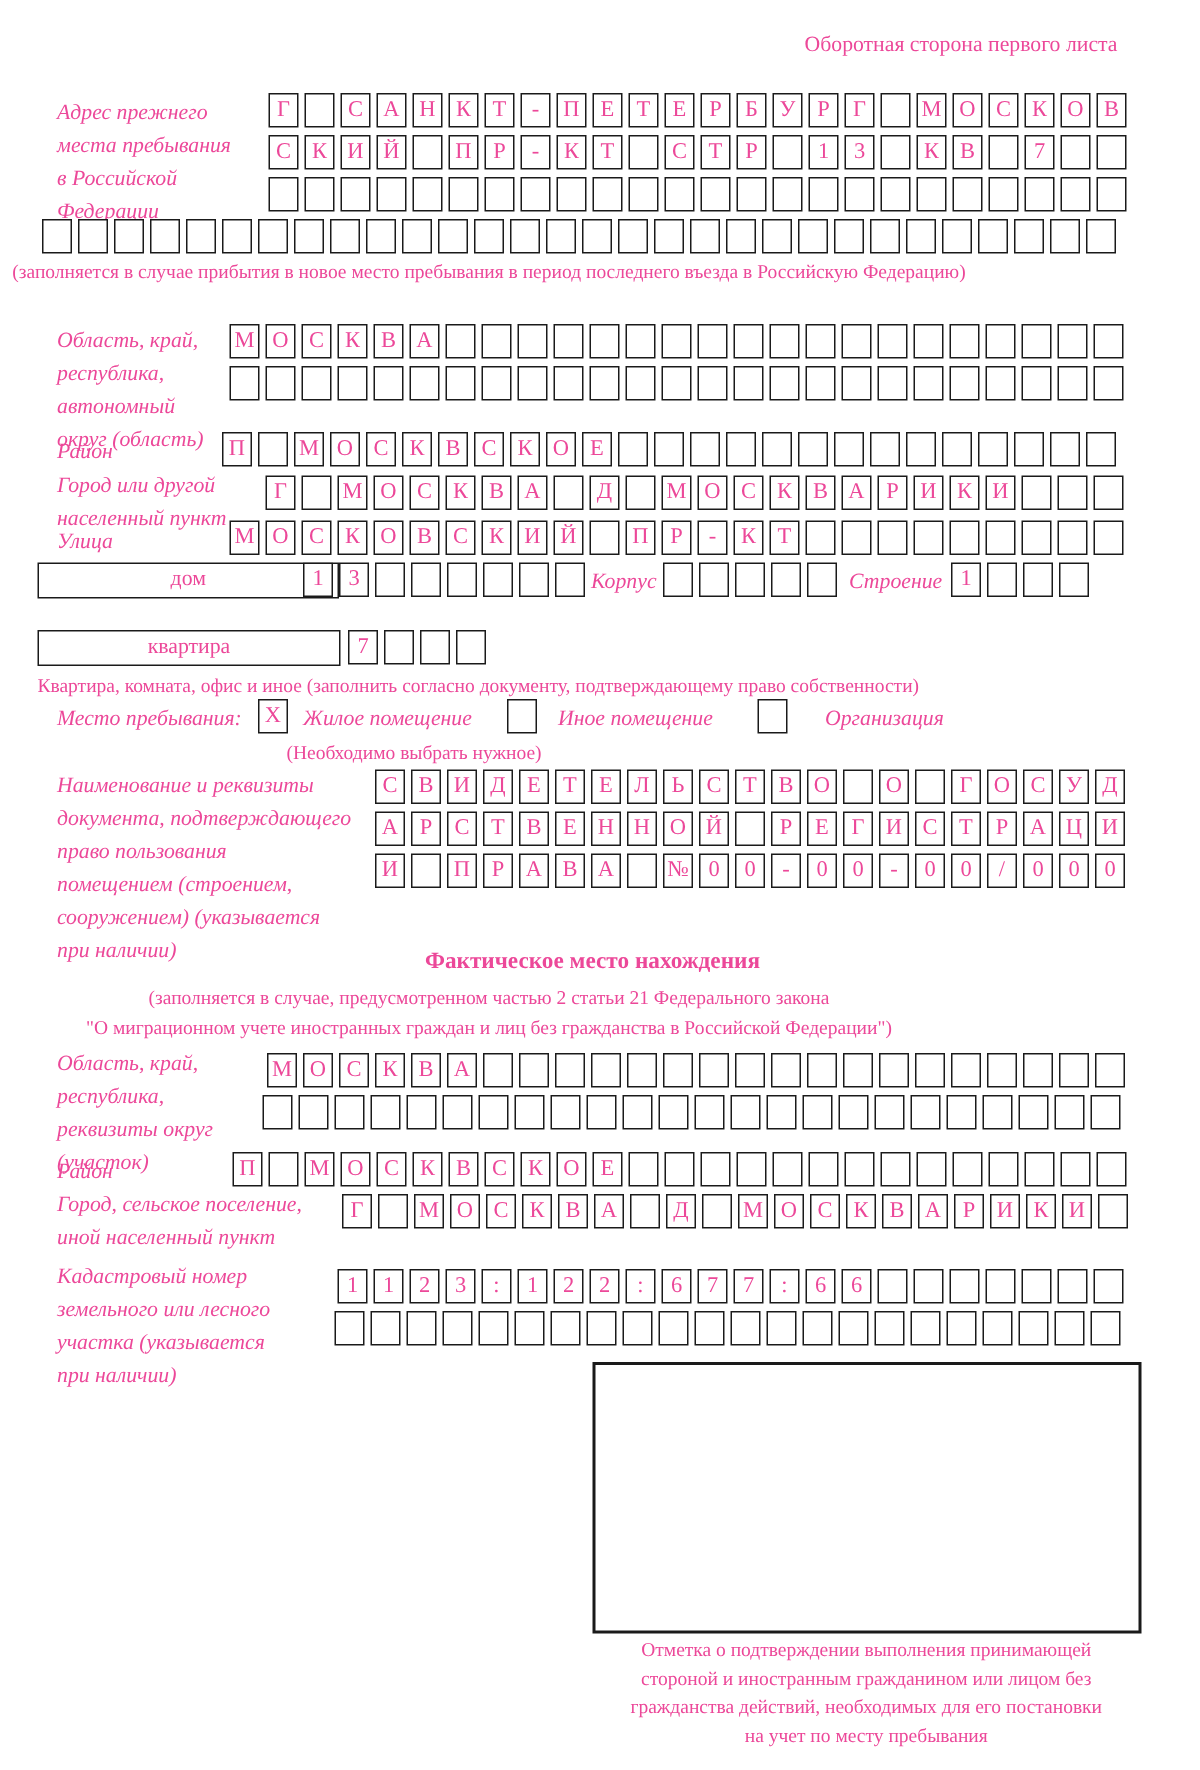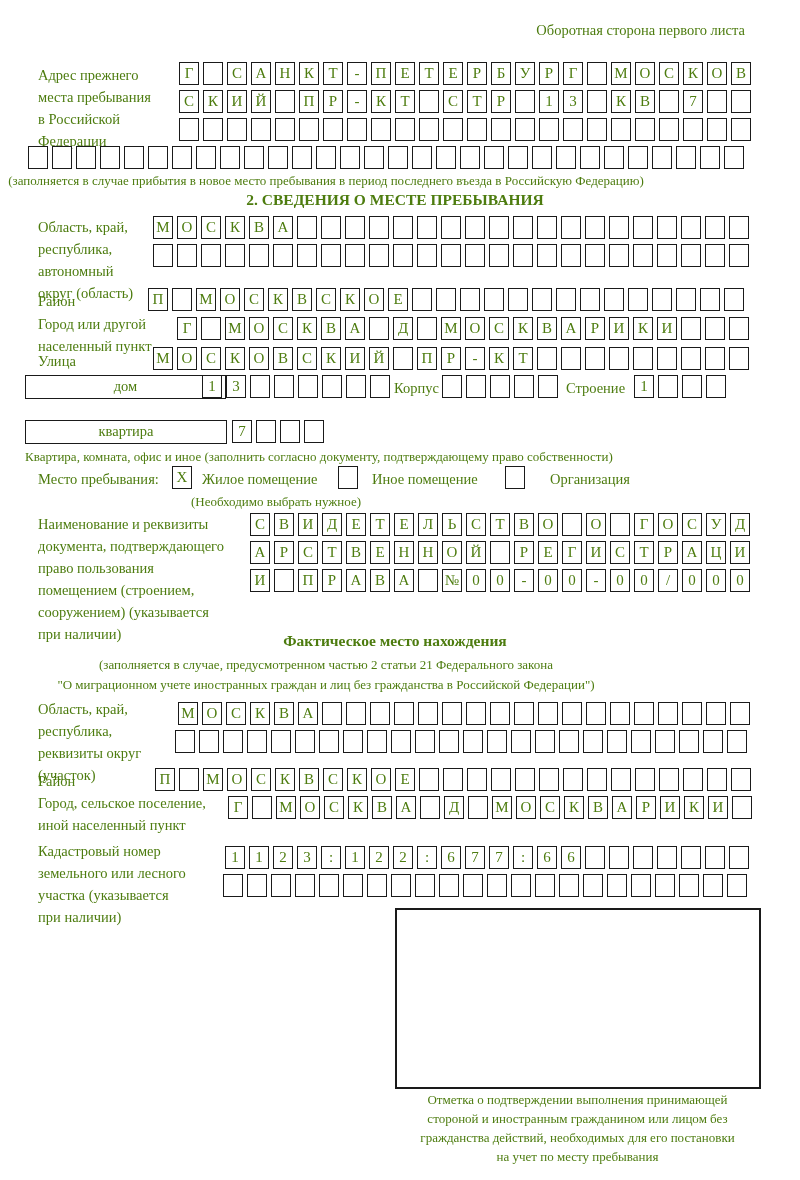--- a/index.html
+++ b/index.html
@@ -1,18 +1,18 @@
 <!DOCTYPE html>
 <html><head>
 <meta charset="utf-8">
 <style>
   html,body{margin:0;padding:0;background:#fff;}
   #page{position:relative;width:800px;height:1180px;background:#fff;overflow:hidden;
-        font-family:"Liberation Serif",serif;color:#4d7c0f;}
-  .lbl{position:absolute;font-size:14.5px;line-height:22px;white-space:nowrap;}
+        font-family:"Liberation Serif",serif;color:#ec4899;}
+  .lbl{position:absolute;font-size:14.5px;line-height:22px;white-space:nowrap;font-style:italic;}
   .cap{position:absolute;font-size:13px;line-height:18px;white-space:nowrap;}
   .centerline{position:absolute;left:0;width:652px;text-align:center;font-size:13px;line-height:18px;}
   .heading{position:absolute;left:0;width:790px;text-align:center;font-weight:bold;font-size:15.5px;}
   .cellrow{position:absolute;white-space:nowrap;font-size:0;}
   .cell{display:inline-block;box-sizing:border-box;width:20px;height:23px;border:1.6px solid #1a1a1a;
         margin-right:4px;text-align:center;font-size:15px;line-height:20px;font-family:"Liberation Serif",serif;
         vertical-align:top;background:#fff;}
   .widebox{position:absolute;box-sizing:border-box;height:24px;border:1.6px solid #1a1a1a;
         text-align:center;font-size:14.5px;line-height:21px;background:#fff;}
   .cb{position:absolute;box-sizing:border-box;width:20px;height:23px;border:1.6px solid #1a1a1a;
@@ -27,21 +27,20 @@
 <div id="page">
 
   <div id="toptitle">Оборотная сторона первого листа</div>
 
   <div class="lbl" style="left:38px;top:64px">Адрес прежнего</div>
   <div class="lbl" style="left:38px;top:86px">места пребывания</div>
   <div class="lbl" style="left:38px;top:108px">в Российской</div>
   <div class="lbl" style="left:38px;top:130px">Федерации</div>
   <div class="centerline" style="top:172px">(заполняется в случае прибытия в новое место пребывания в период последнего въезда в Российскую Федерацию)</div>
 
-  <div class="heading" style="top:191px">2. СВЕДЕНИЯ О МЕСТЕ ПРЕБЫВАНИЯ</div>
 
   <div class="lbl" style="left:38px;top:216px">Область, край,</div>
   <div class="lbl" style="left:38px;top:238px">республика,</div>
   <div class="lbl" style="left:38px;top:260px">автономный</div>
   <div class="lbl" style="left:38px;top:282px">округ (область)</div>
   <div class="lbl" style="left:38px;top:290px">Район</div>
   <div class="lbl" style="left:38px;top:313px">Город или другой</div>
   <div class="lbl" style="left:38px;top:335px">населенный пункт</div>
   <div class="lbl" style="left:38px;top:350px">Улица</div>
 

